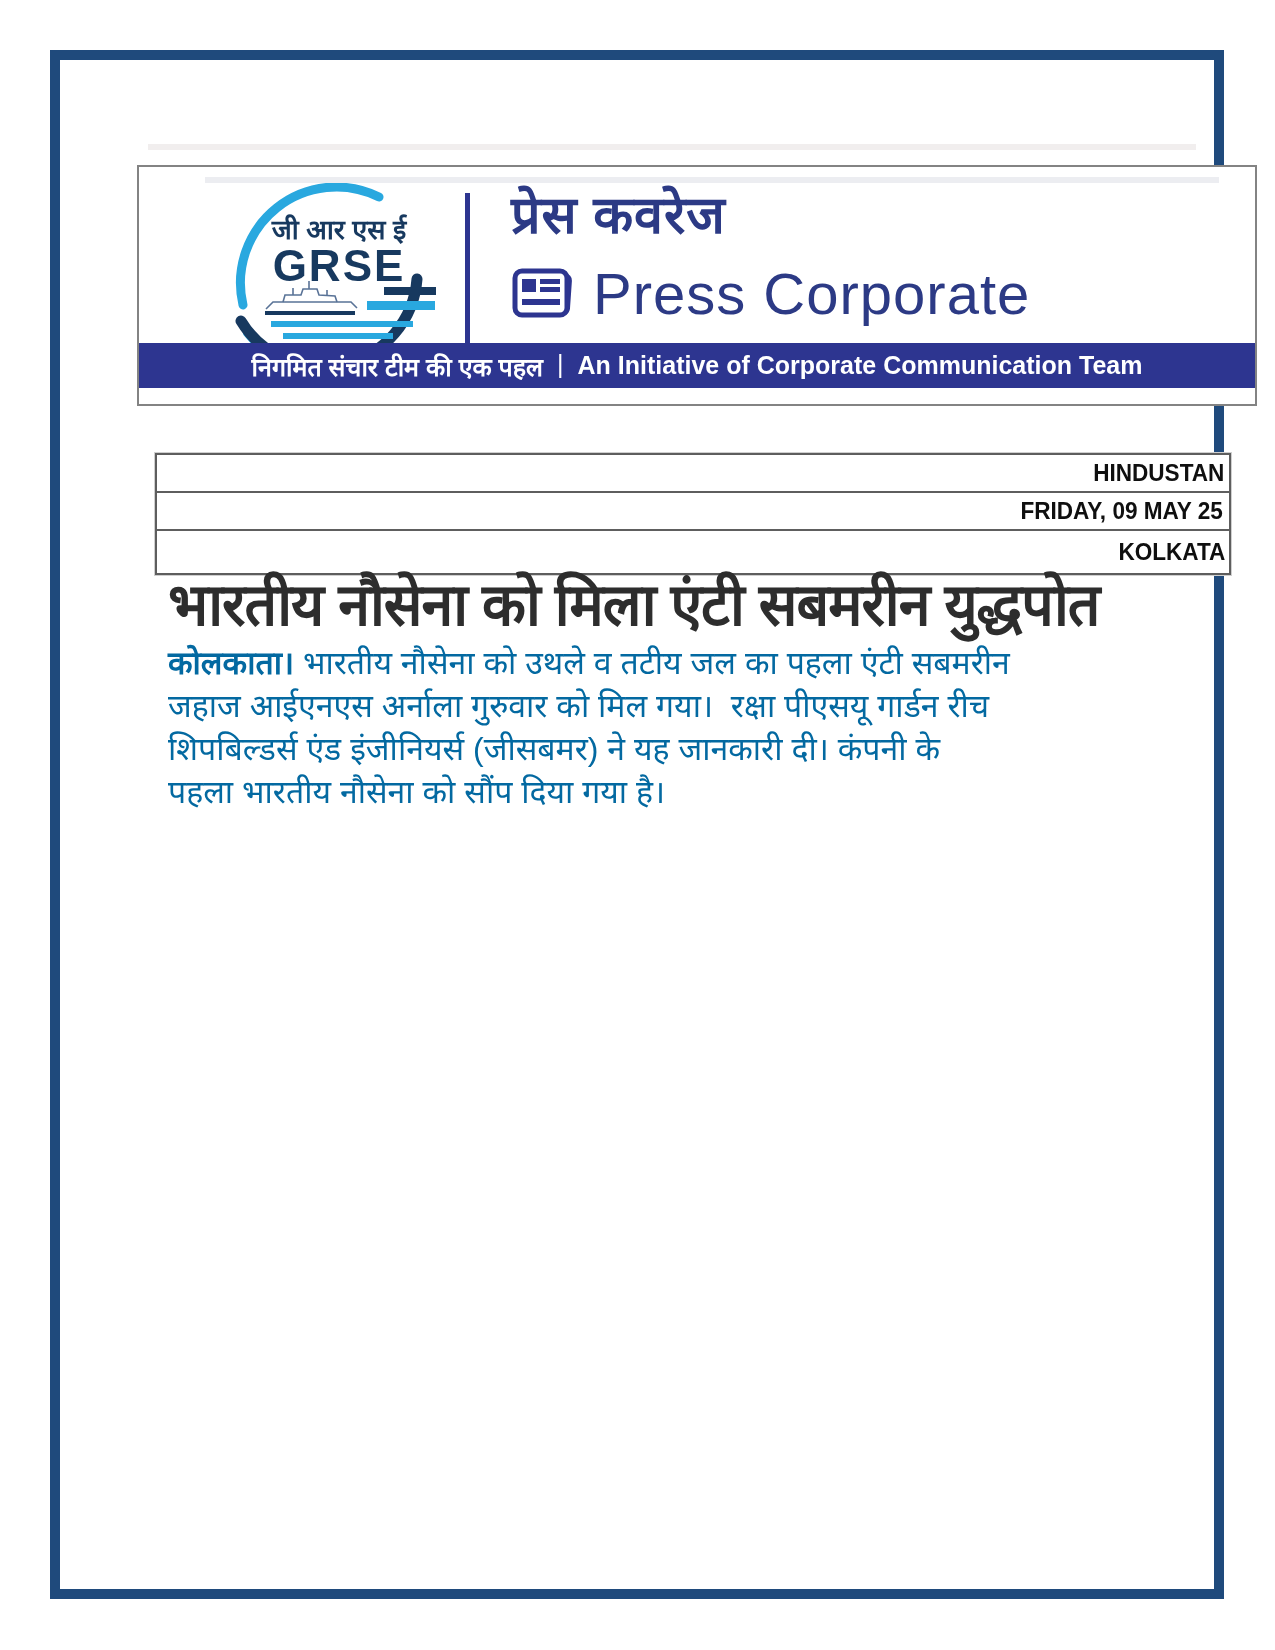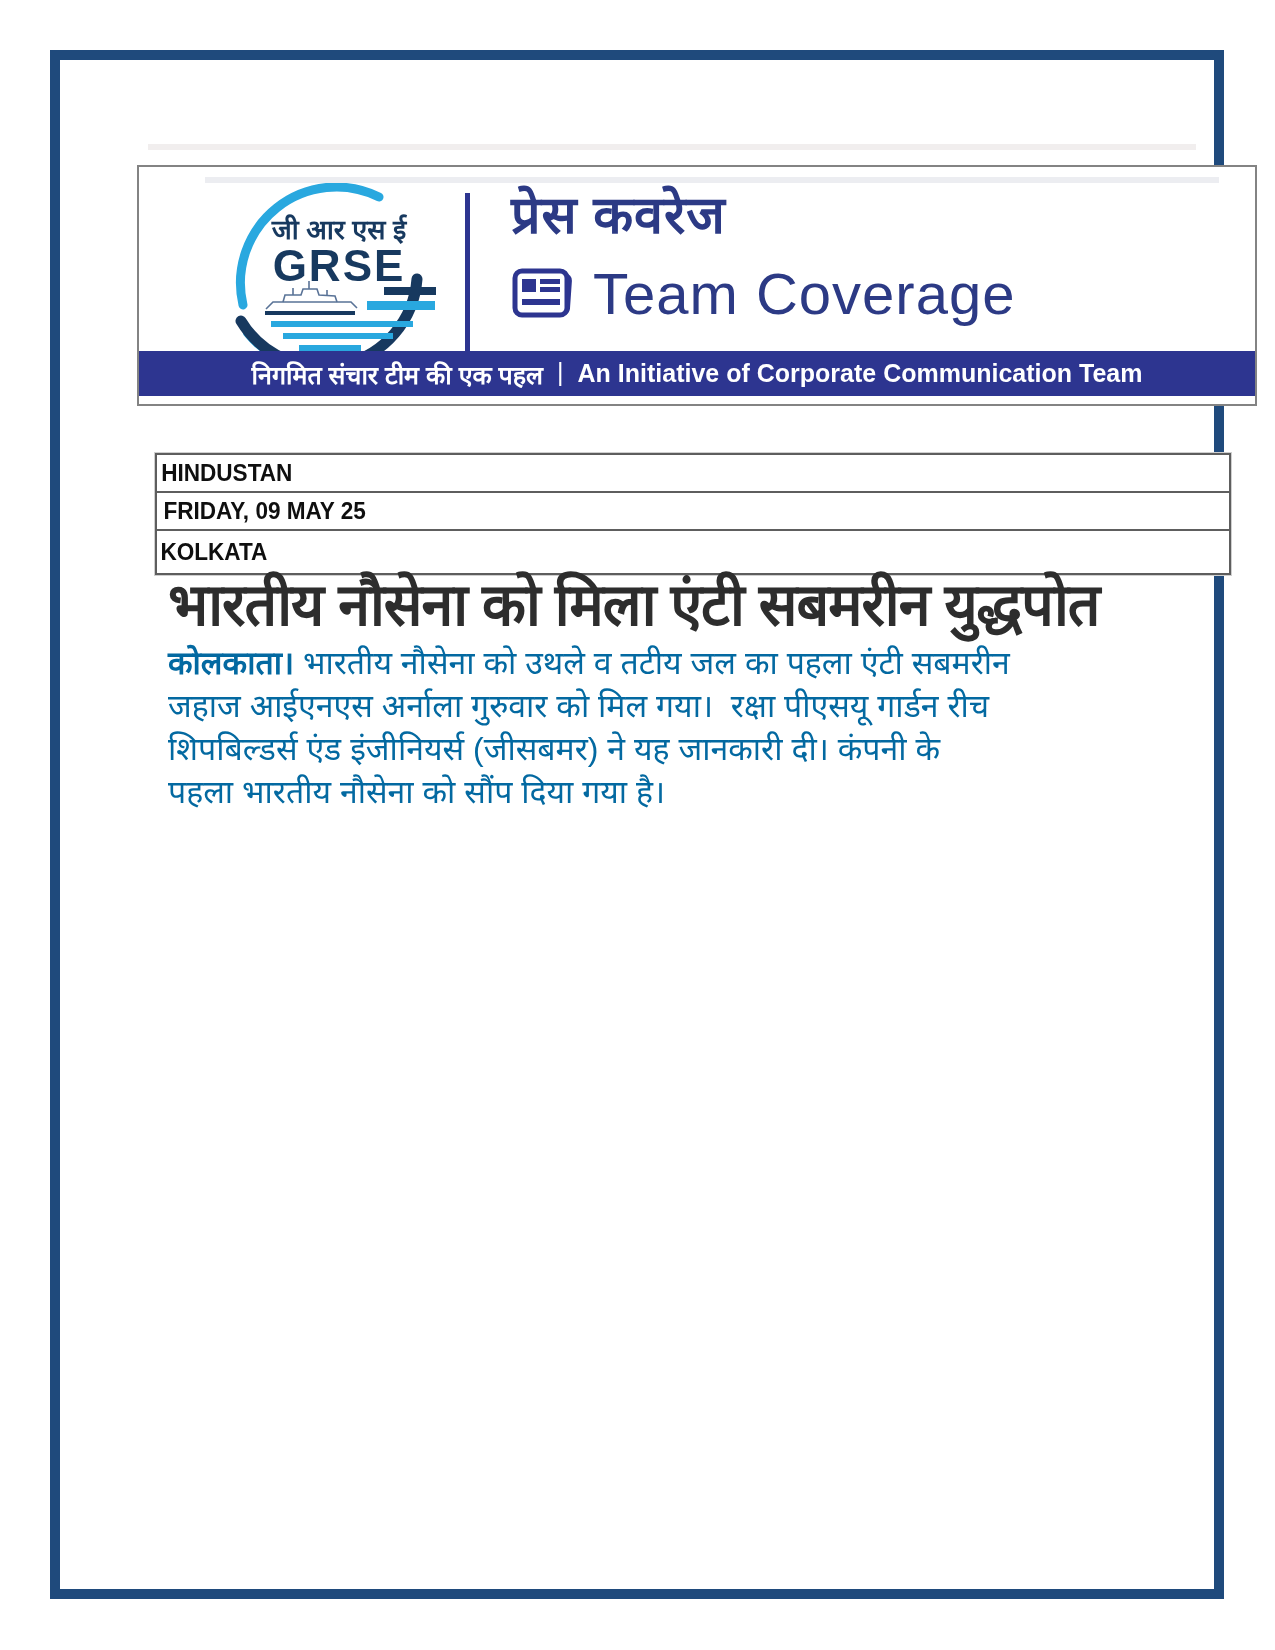--- a/index.html
+++ b/index.html
@@ -40,35 +40,35 @@
   .title-group{position:absolute;left:364px;top:10px;margin-left:8px;}
   .title-hindi{
     font-size:52px;font-weight:700;color:var(--accent-navy);
     letter-spacing:1px;white-space:nowrap;
   }
   .title-english-row{display:flex;align-items:center;gap:16px;margin-top:12px;}
   .title-english{
     font-size:58px;color:var(--accent-navy);letter-spacing:1px;white-space:nowrap;
   }
   .banner{
-    position:absolute;left:0;bottom:8px;width:100%;height:45px;
+    position:absolute;left:0;bottom:16px;width:100%;height:45px;
     background:var(--banner-blue);color:#ffffff;
     display:flex;align-items:center;justify-content:center;
     font-size:25px;font-weight:700;white-space:nowrap;
   }
   .banner .sep{margin:0 14px;font-weight:400;position:relative;top:-1px;}
   
   .meta-table{
     position:absolute;left:95px;top:393px;width:1076px;
     border:2px solid var(--table-border);background:#fff;
     box-shadow:0 0 0 1px #cfcfcf;
   }
   .meta-row{
     height:38px;border-bottom:2px solid var(--table-border);
-    display:flex;align-items:center;justify-content:flex-start;
+    display:flex;align-items:center;justify-content:flex-end;
     font-weight:700;font-size:24px;color:#0f0f0f;letter-spacing:0;
   }
   .meta-row:last-child{border-bottom:none;height:42px;}
   .meta-row span{display:inline-block;transform:scaleX(.94);}
   
   .headline{
     position:absolute;left:108px;top:502px;
     font-size:59px;font-weight:800;color:#2d2d2d;
     white-space:nowrap;letter-spacing:-1px;
     transform:scaleX(.97);transform-origin:left center;
@@ -123,21 +123,21 @@
       <div class="title-hindi">प्रेस कवरेज</div>
       <div class="title-english-row">
         <svg width="66" height="56" viewBox="0 0 66 56">
           <rect x="10" y="6" width="50" height="42" rx="7" fill="#2d3590" transform="rotate(4 35 27)"></rect>
           <rect x="4" y="5" width="52" height="44" rx="7" fill="#ffffff" stroke="#2d3590" stroke-width="5"></rect>
           <rect x="11" y="13" width="14" height="13" fill="#2d3590"></rect>
           <rect x="29" y="13" width="20" height="5" fill="#2d3590"></rect>
           <rect x="29" y="21" width="20" height="5" fill="#2d3590"></rect>
           <rect x="11" y="33" width="38" height="6" fill="#2d3590"></rect>
         </svg>
-        <div class="title-english">Team Coverage</div>
+        <div class="title-english">Press Corporate</div>
       </div>
     </div>
 
     <div class="banner">
       <span>निगमित संचार टीम की एक पहल</span>
       <span class="sep">|</span>
       <span>An Initiative of Corporate Communication Team</span>
     </div>
   </div>
 

